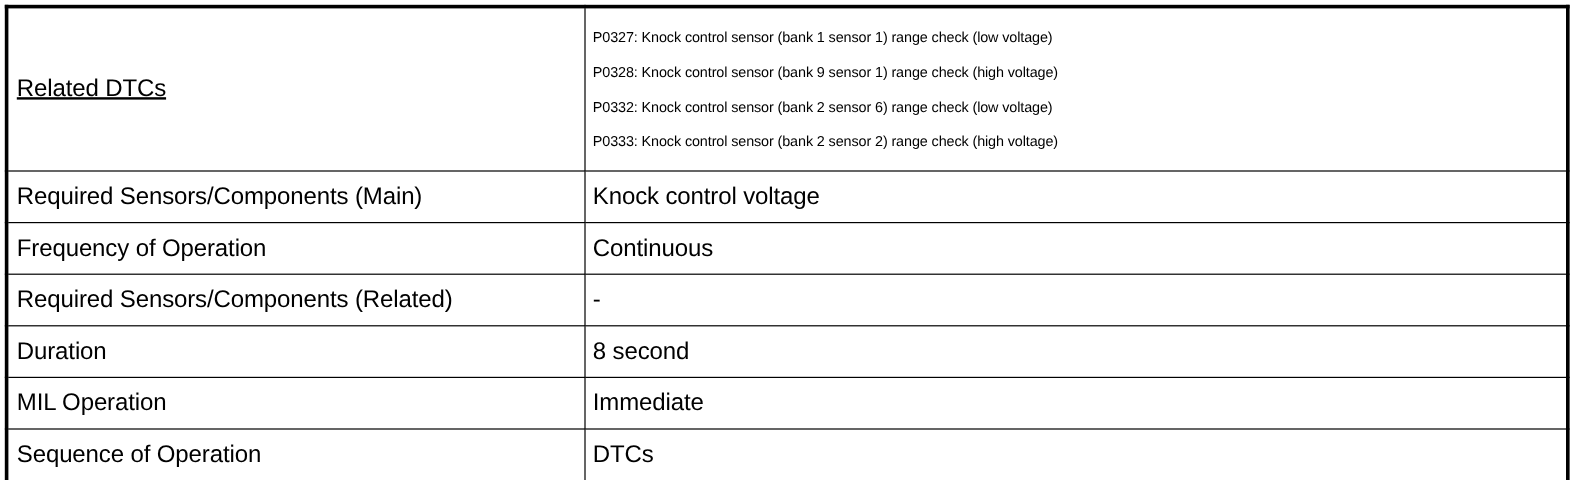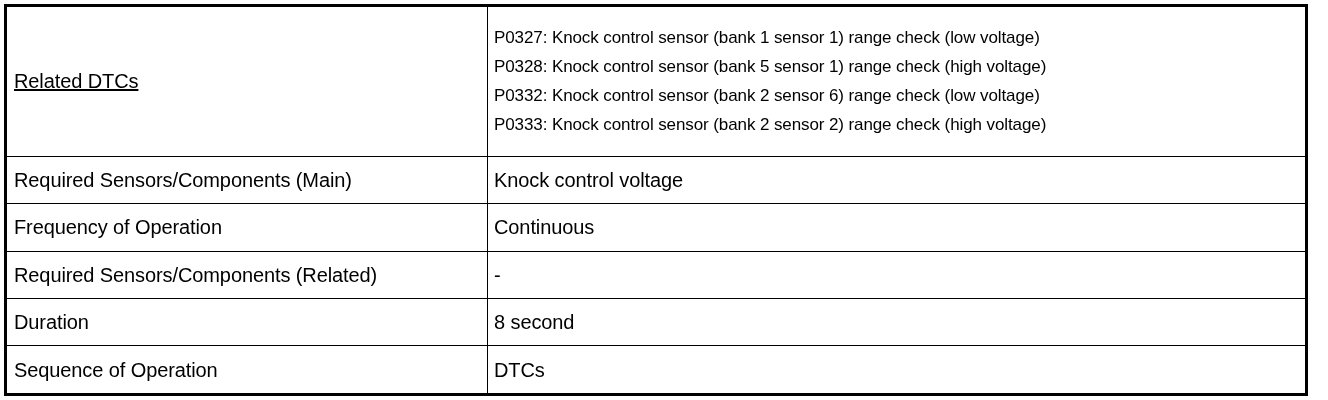--- a/index.html
+++ b/index.html
@@ -64,42 +64,42 @@
 
   .row-std td { height: 42px; }
 
   .dtc-list {
     display: block;
   }
   .dtc-line {
     display: block;
     white-space: nowrap;
     line-height: 29px;
-    font-size: 17px;
+    font-size: 12px;
   }
 
   .cell-text {
     display: block;
     white-space: nowrap;
   }
 </style>
 </head>
 <body>
 
 <table id="spec-table">
   <tbody>
 
     <tr class="row-dtc">
       <td class="label-cell">
         <span class="cell-text">Related DTCs</span>
       </td>
       <td class="value-cell">
         <span class="dtc-list">
           <span class="dtc-line">P0327: Knock control sensor (bank 1 sensor 1) range check (low voltage)</span>
-          <span class="dtc-line">P0328: Knock control sensor (bank 5 sensor 1) range check (high voltage)</span>
+          <span class="dtc-line">P0328: Knock control sensor (bank 9 sensor 1) range check (high voltage)</span>
           <span class="dtc-line">P0332: Knock control sensor (bank 2 sensor 6) range check (low voltage)</span>
           <span class="dtc-line">P0333: Knock control sensor (bank 2 sensor 2) range check (high voltage)</span>
         </span>
       </td>
     </tr>
 
     <tr class="row-std">
       <td class="label-cell">
         <span class="cell-text">Required Sensors/Components (Main)</span>
       </td>
@@ -128,20 +128,28 @@
 
     <tr class="row-std">
       <td class="label-cell">
         <span class="cell-text">Duration</span>
       </td>
       <td class="value-cell">
         <span class="cell-text">8 second</span>
       </td>
     </tr>
 
+    <tr class="row-std">
+      <td class="label-cell">
+        <span class="cell-text">MIL Operation</span>
+      </td>
+      <td class="value-cell">
+        <span class="cell-text">Immediate</span>
+      </td>
+    </tr>
 
     <tr class="row-std">
       <td class="label-cell">
         <span class="cell-text">Sequence of Operation</span>
       </td>
       <td class="value-cell">
         <span class="cell-text">DTCs</span>
       </td>
     </tr>
 

